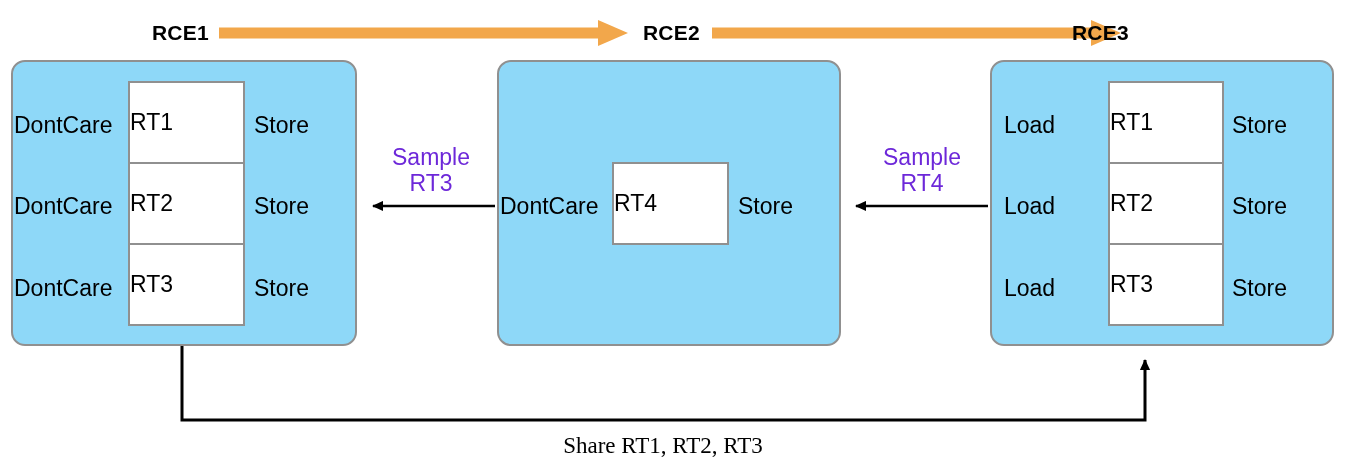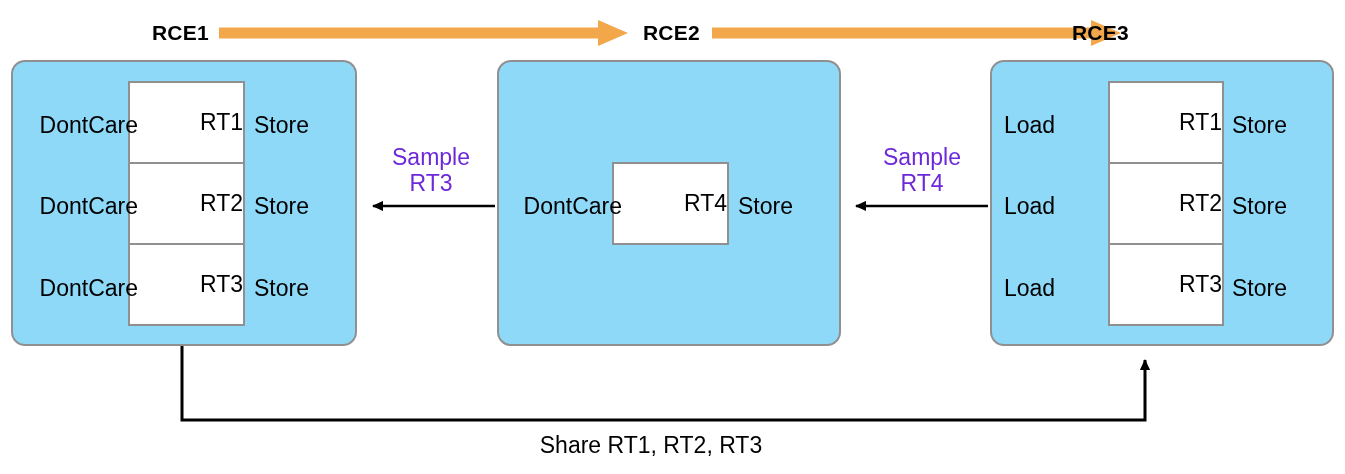--- a/index.html
+++ b/index.html
@@ -58,42 +58,42 @@
     background: #ffffff;
     display: flex;
     flex-direction: column;
   }
   .reg-cell {
     flex: 1 1 0;
     box-sizing: border-box;
     background: #ffffff;
     display: flex;
     align-items: center;
-    justify-content: flex-end;
+    justify-content: flex-start;
     border-bottom: 2px solid #909090;
   }
   .reg-cell:last-child {
     border-bottom: none;
   }
   .reg-cell-label {
     font-size: 23px;
     color: #000000;
     line-height: 1;
   }
 
   
   .port-label {
     position: absolute;
     font-size: 23px;
     color: #000000;
     white-space: nowrap;
     line-height: 1;
     transform: translateY(-50%);
   }
-  .port-label.align-left  { text-align: right; padding-left: 12px; }
+  .port-label.align-left  { text-align: left; }
   .port-label.align-center{ text-align: left; }
 
   
   .edge-label {
     position: absolute;
     font-size: 23px;
     color: #6d28d9;
     text-align: center;
     line-height: 1.12;
     white-space: nowrap;
@@ -207,15 +207,15 @@
   <div class="edge-label" style="left:366px; top:145px; width:130px;">
     <span>Sample</span>
     <span>RT3</span>
   </div>
 
   <div class="edge-label" style="left:857px; top:145px; width:130px;">
     <span>Sample</span>
     <span>RT4</span>
   </div>
 
-  <div class="share-label" style="left:451px; top:434px; width:400px;">Share RT1, RT2, RT3</div>
+  <div class="share-label" style="left:463px; top:434px; width:400px;font-family:Liberation Serif, serif;">Share RT1, RT2, RT3</div>
 
 </div>
 
 </body></html>

